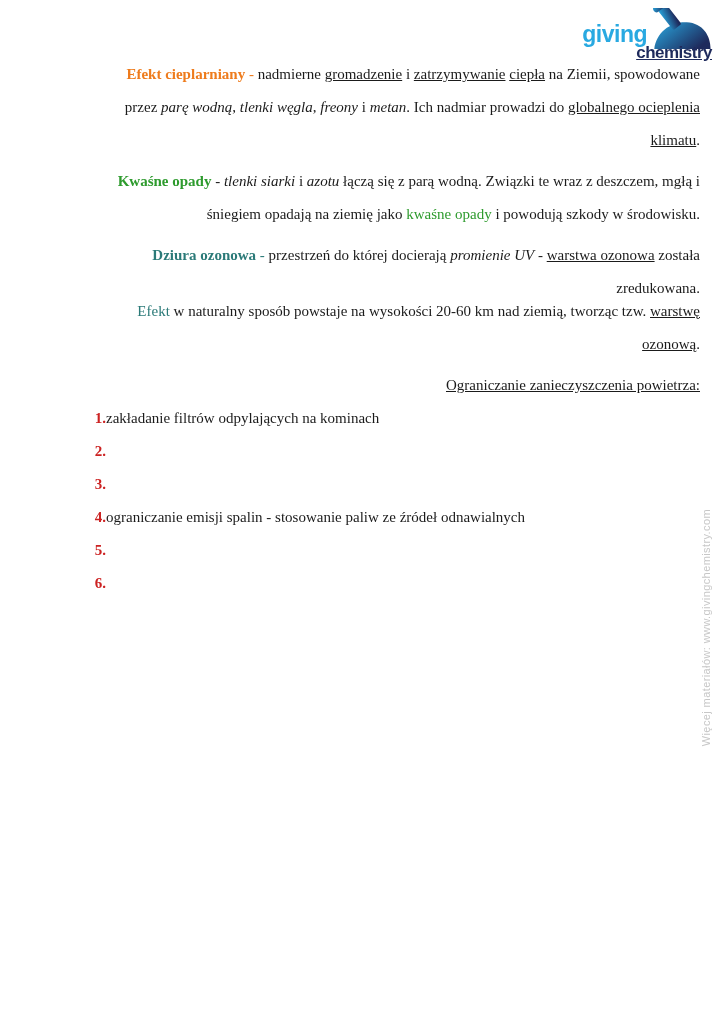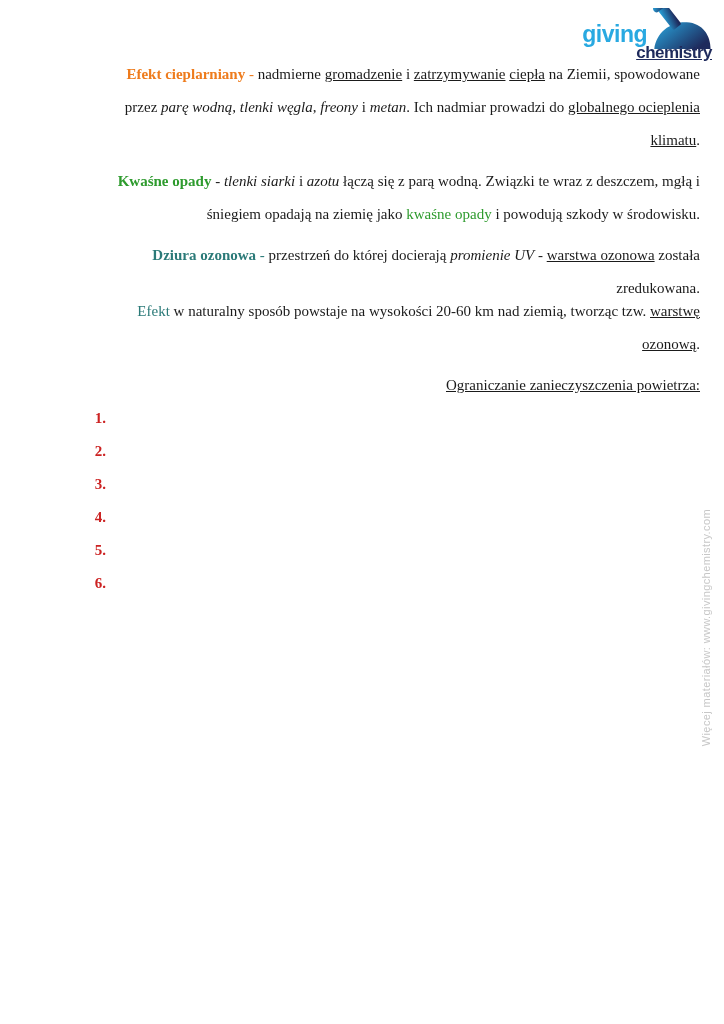--- a/index.html
+++ b/index.html
@@ -109,29 +109,31 @@
   <div class="doc-body">
     <div class="para"><span class="b orange">Efekt cieplarniany</span><span class="orange"> - </span><span>nadmierne </span><span class="u">gromadzenie</span><span> i </span><span class="u">zatrzymywanie</span><span> </span><span class="u">ciepła</span><span> na Ziemii, spowodowane</span><br><span>przez </span><span class="i">parę wodną</span><span>, </span><span class="i">tlenki węgla</span><span>, </span><span class="i">freony</span><span> i </span><span class="i">metan</span><span>. Ich nadmiar prowadzi do </span><span class="u">globalnego ocieplenia</span><br><span class="u">klimatu</span><span>.</span></div>
     <div class="para"><span class="b green">Kwaśne opady</span><span> - </span><span class="i">tlenki siarki</span><span> i </span><span class="i">azotu</span><span> łączą się z parą wodną. Związki te wraz z deszczem, mgłą i</span><br><span>śniegiem opadają na ziemię jako </span><span class="green">kwaśne opady</span><span> i powodują szkody w środowisku.</span></div>
     <div class="para tight"><span class="b teal">Dziura ozonowa</span><span class="teal"> - </span><span>przestrzeń do której docierają </span><span class="i">promienie UV</span><span> - </span><span class="u">warstwa ozonowa</span><span> została</span><br><span>zredukowana.</span></div>
     <div class="para"><span class="teal">Efekt</span><span> w naturalny sposób powstaje na wysokości 20-60 km nad ziemią, tworząc tzw. </span><span class="u">warstwę</span><br><span class="u">ozonową</span><span>.</span></div>
 
     <div class="list-heading u">Ograniczanie zanieczyszczenia powietrza:</div>
     <div class="list-items">
         <div class="list-item">
           <span class="num">1.</span>
+          <span>zakładanie filtrów odpylających na kominach</span>
         </div>
         <div class="list-item">
           <span class="num">2.</span>
         </div>
         <div class="list-item">
           <span class="num">3.</span>
         </div>
         <div class="list-item">
           <span class="num">4.</span>
+          <span>ograniczanie emisji spalin - stosowanie paliw ze źródeł odnawialnych</span>
         </div>
         <div class="list-item">
           <span class="num">5.</span>
         </div>
         <div class="list-item">
           <span class="num">6.</span>
         </div>
       </div>
   </div>
 

